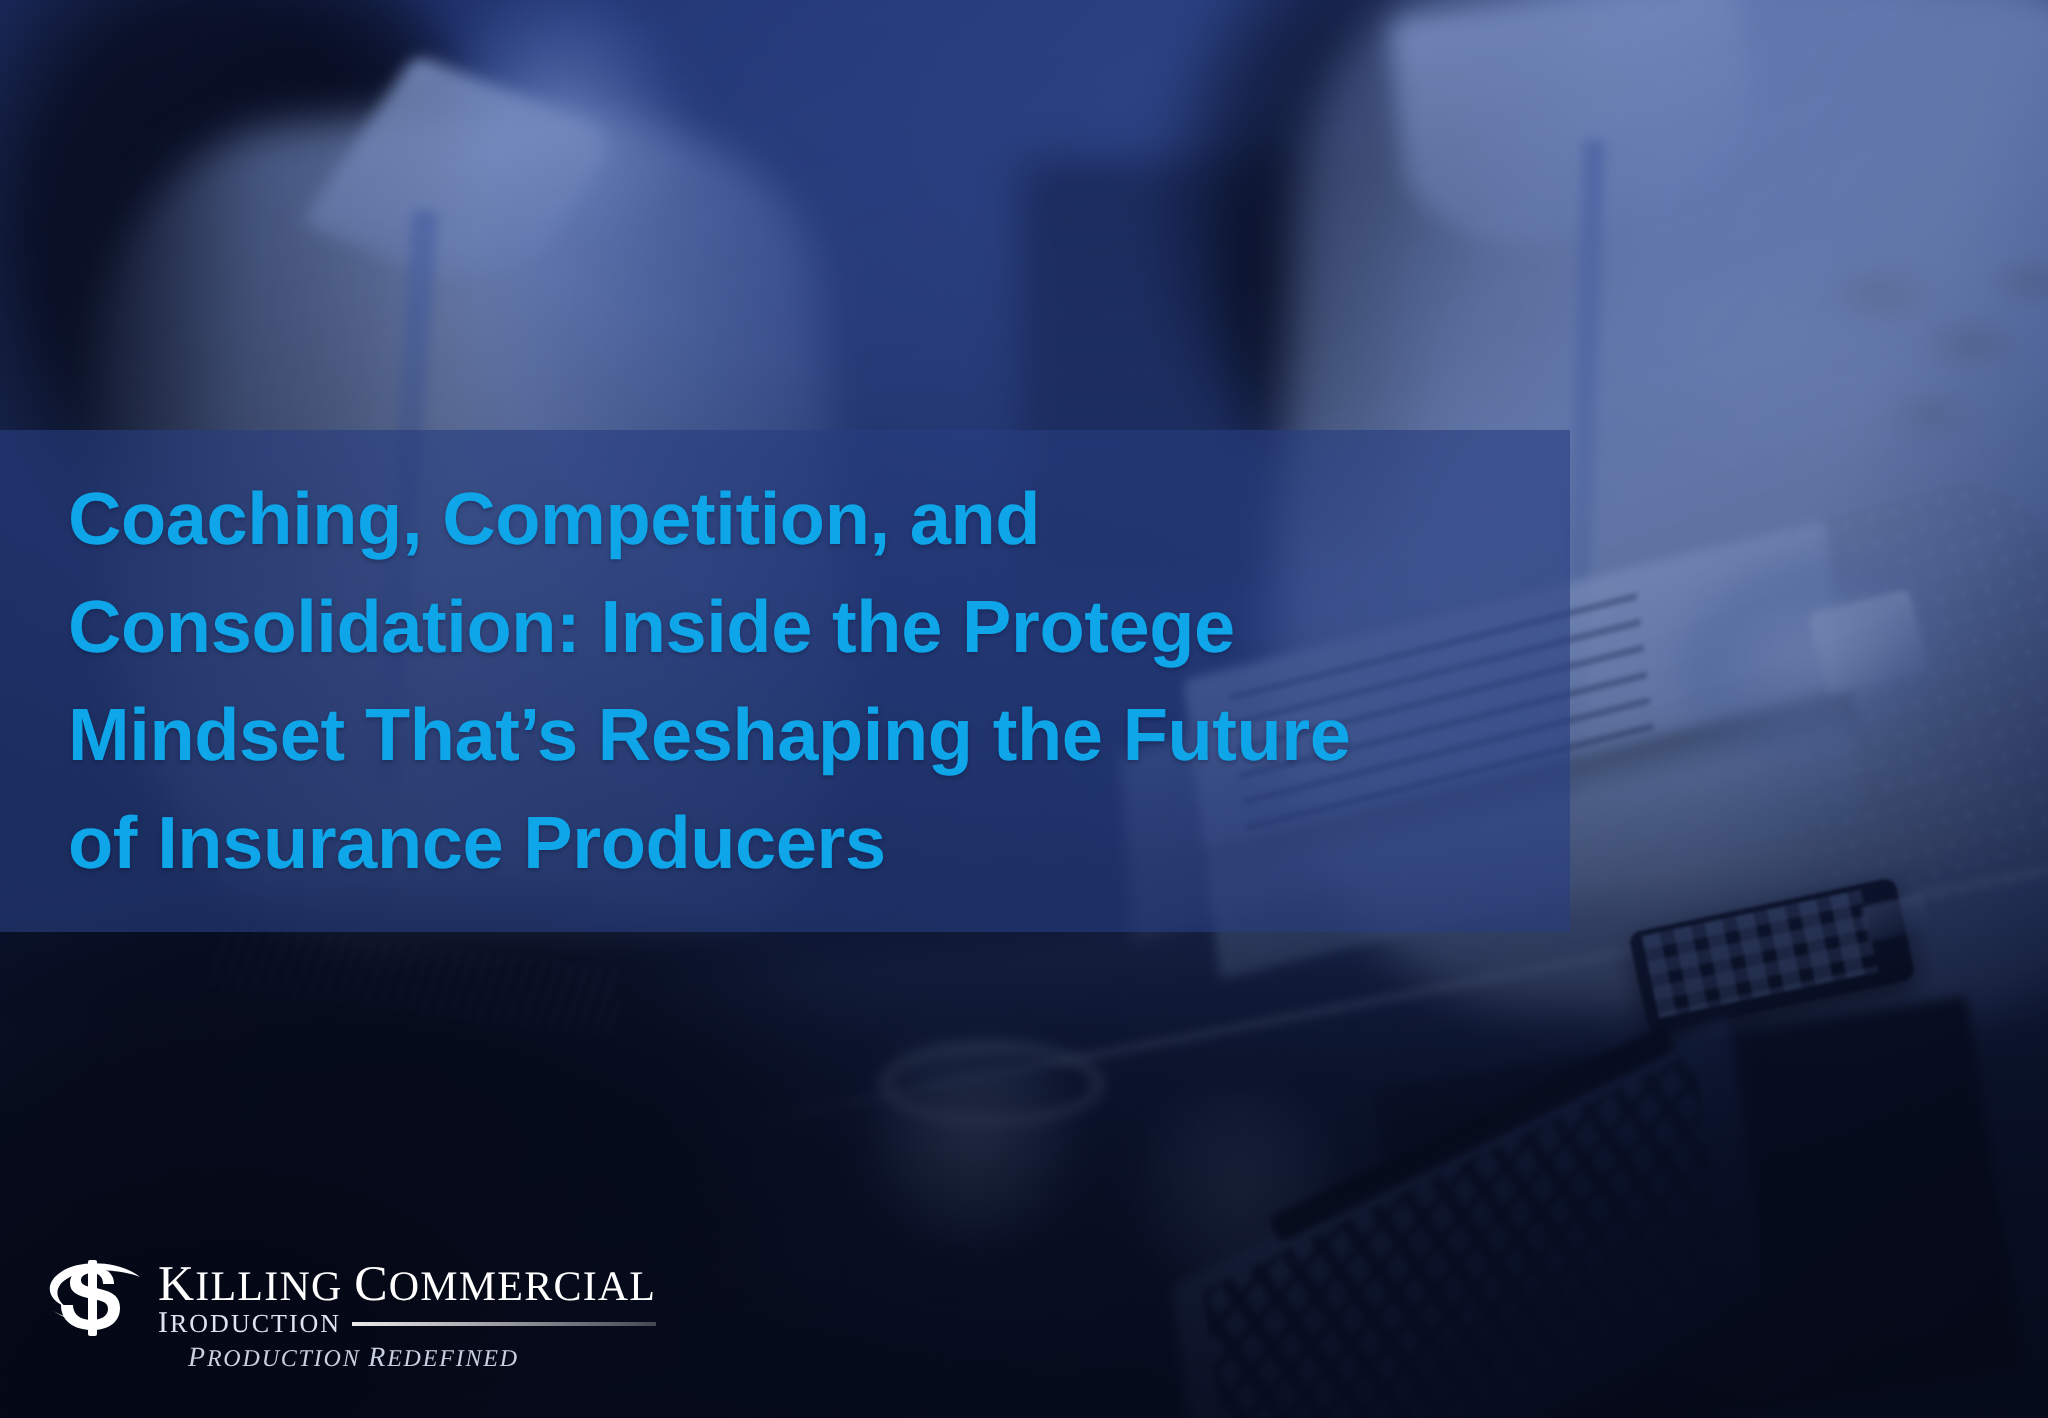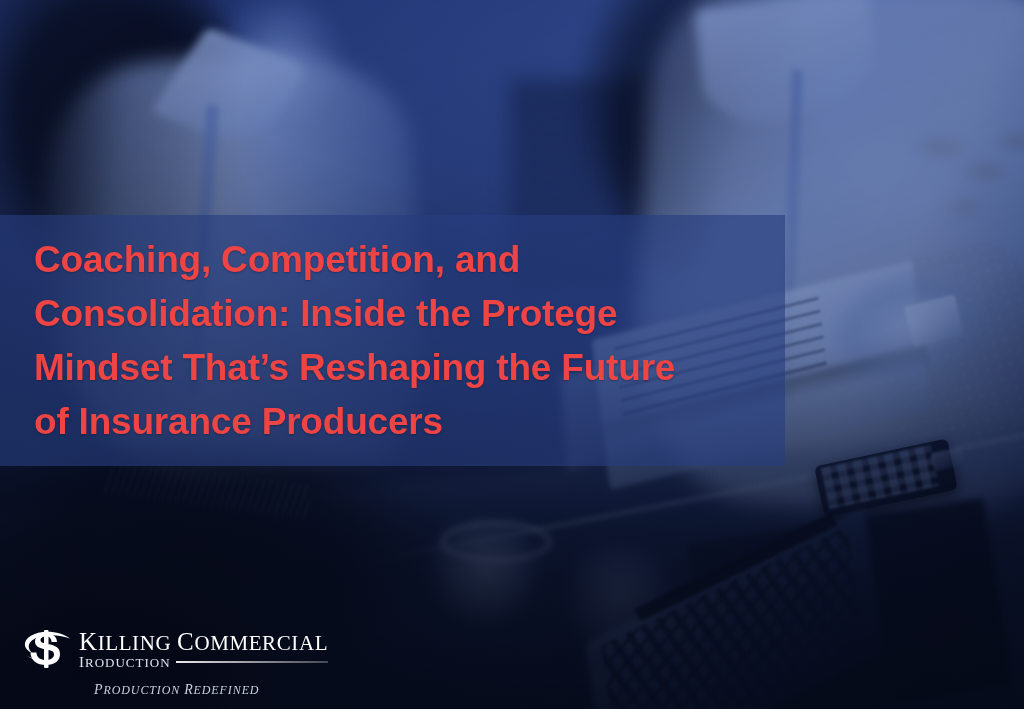--- a/index.html
+++ b/index.html
@@ -330,21 +330,21 @@
     top:215px;
     width:785px;
     height:251px;
     background:rgba(38,62,128,0.62);
     display:flex;
     align-items:center;
   }
 
   .title {
     padding:0 30px 0 34px;
-    color:#ef4444;
+    color:#0ea5e9;
     font-family:"Liberation Sans", sans-serif;
     font-size:37px;
     font-weight:bold;
     line-height:54px;
     letter-spacing:-0.2px;
     white-space:pre-line;
     text-shadow:0 1px 2px rgba(10,18,42,0.35);
   }
 
   
@@ -394,21 +394,21 @@
   .logo-sub .cap { font-size:15px; }
   .logo-rule {
     flex:1;
     height:2px;
     min-width:78px;
     background:linear-gradient(90deg, rgba(255,255,255,0.92), rgba(255,255,255,0.25));
   }
   .logo-tagline {
     position:absolute;
     left:72px;
-    top:56px;
+    top:46px;
     color:#c9d0df;
     font-family:"Liberation Serif", serif;
     font-style:italic;
     font-size:12px;
     letter-spacing:0.9px;
     white-space:nowrap;
   }
   .logo-tagline .cap { font-size:14px; }
 </style>
 </head>

